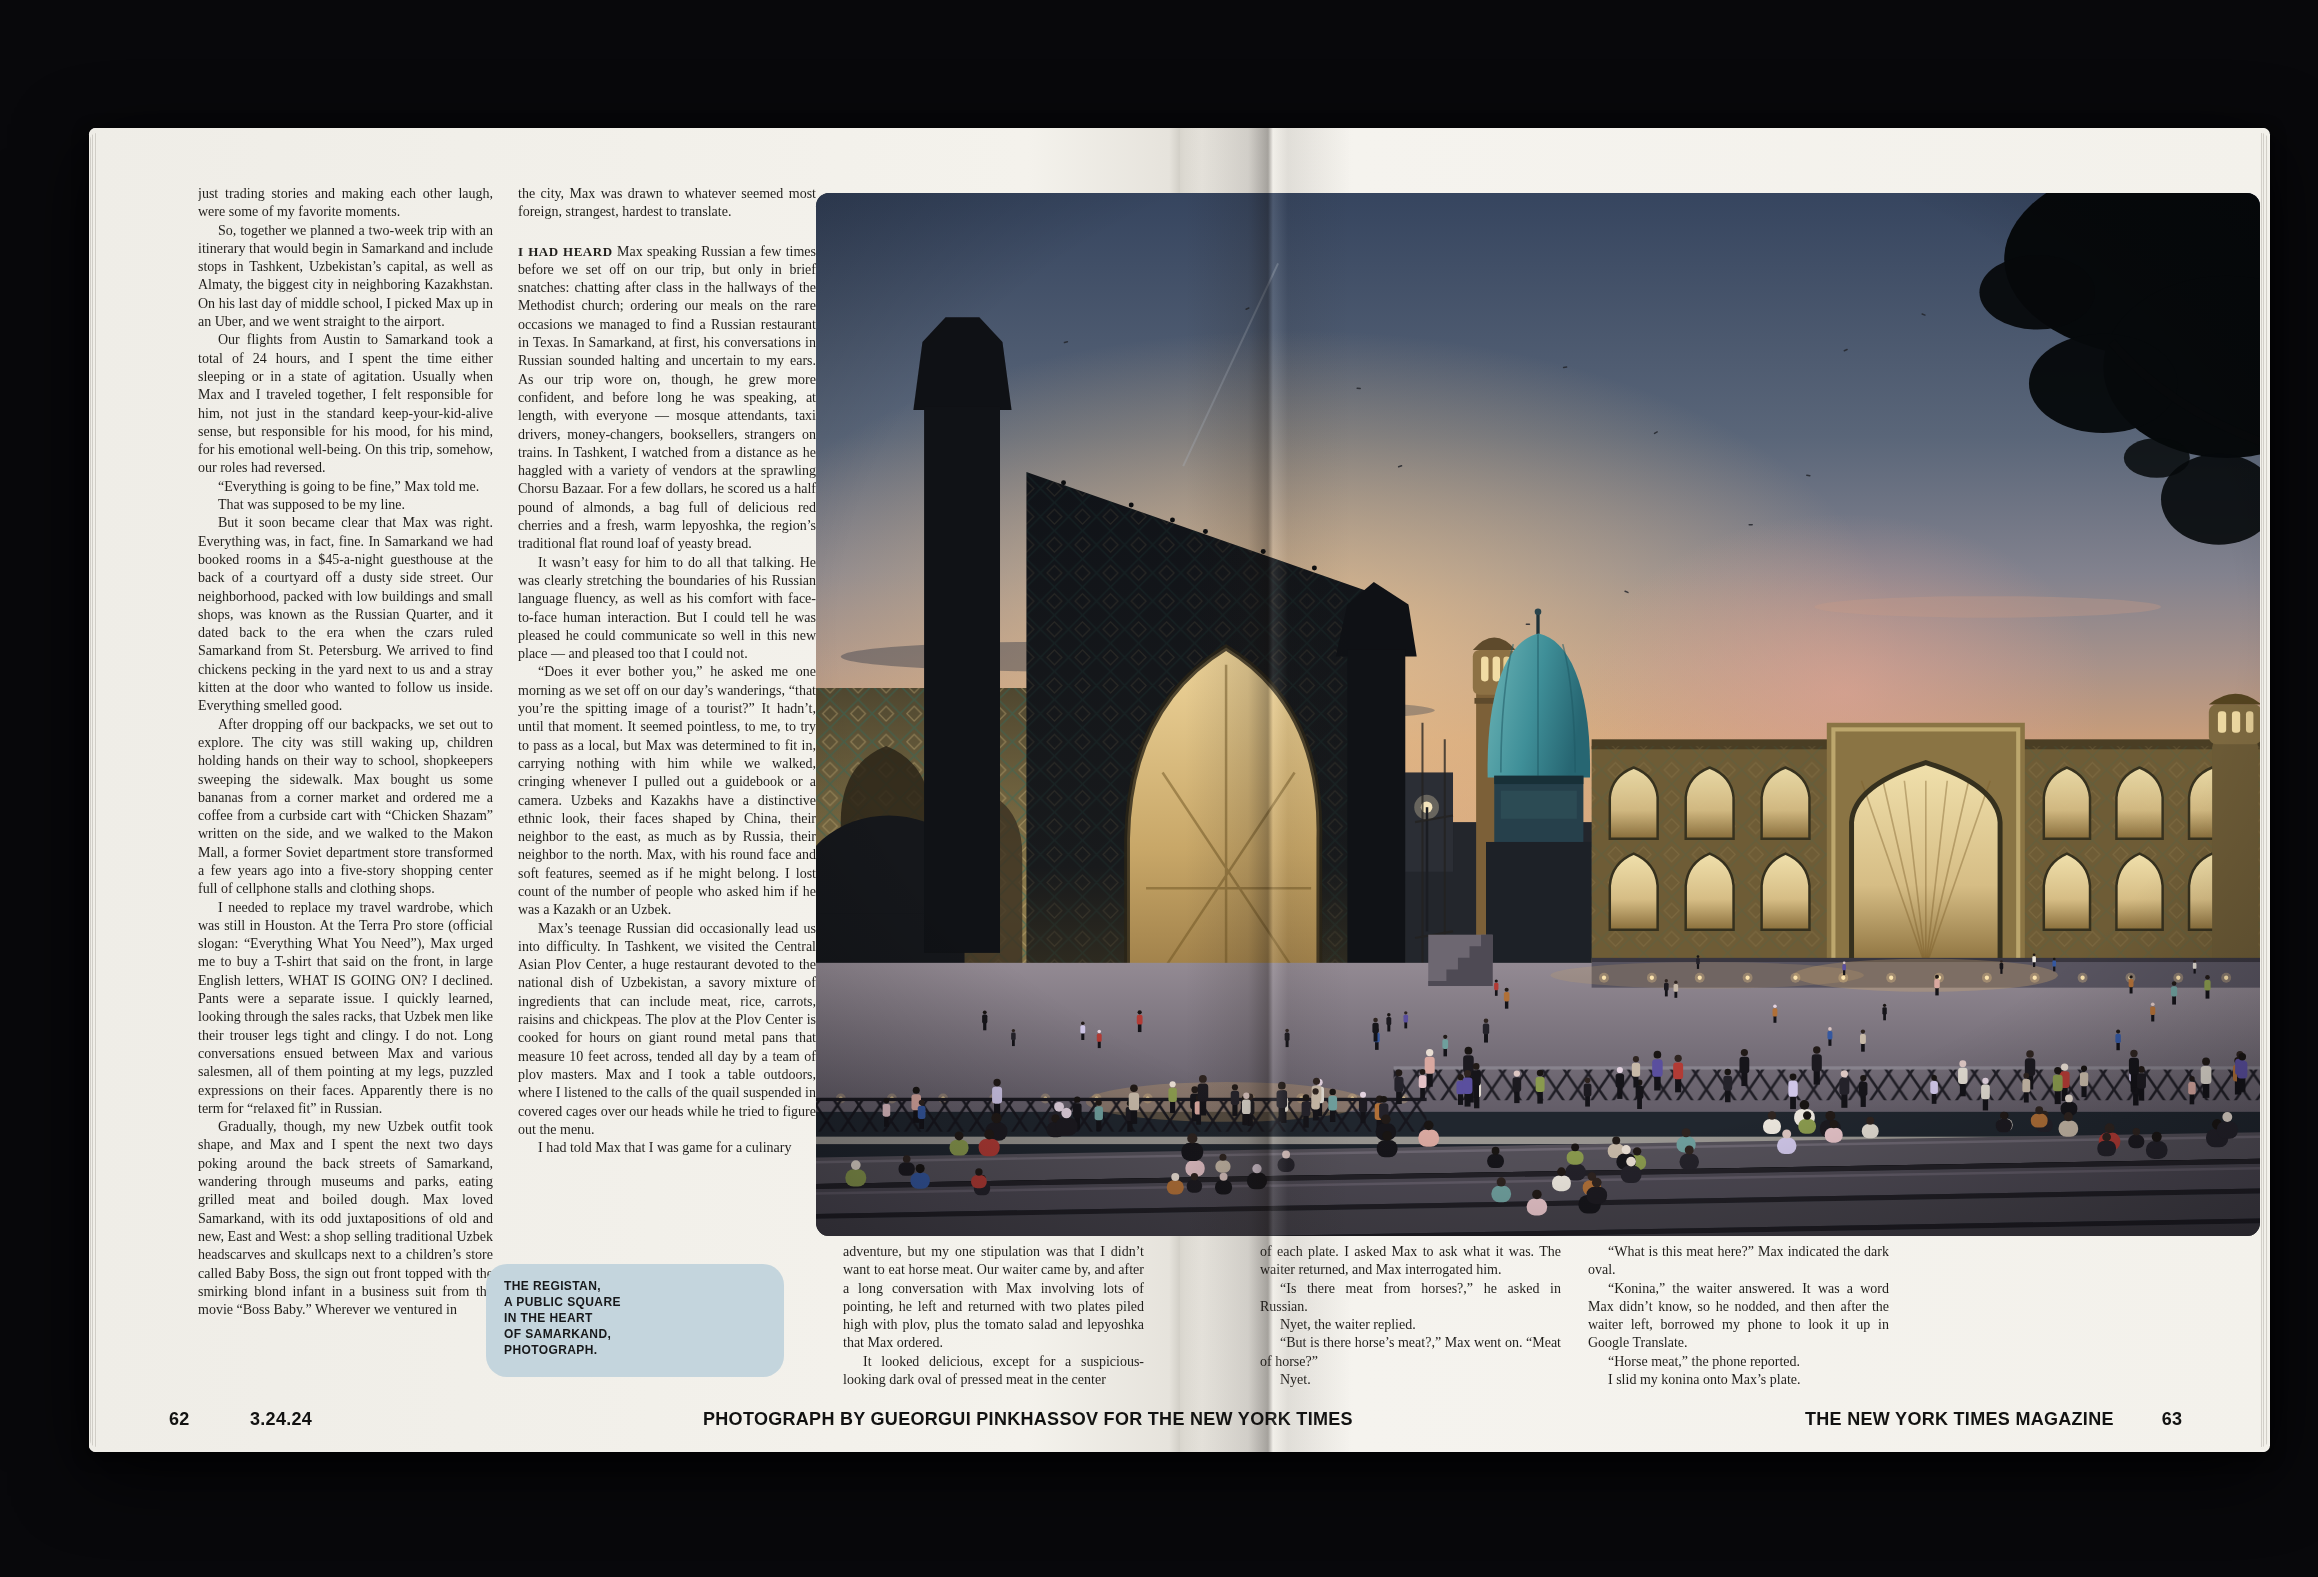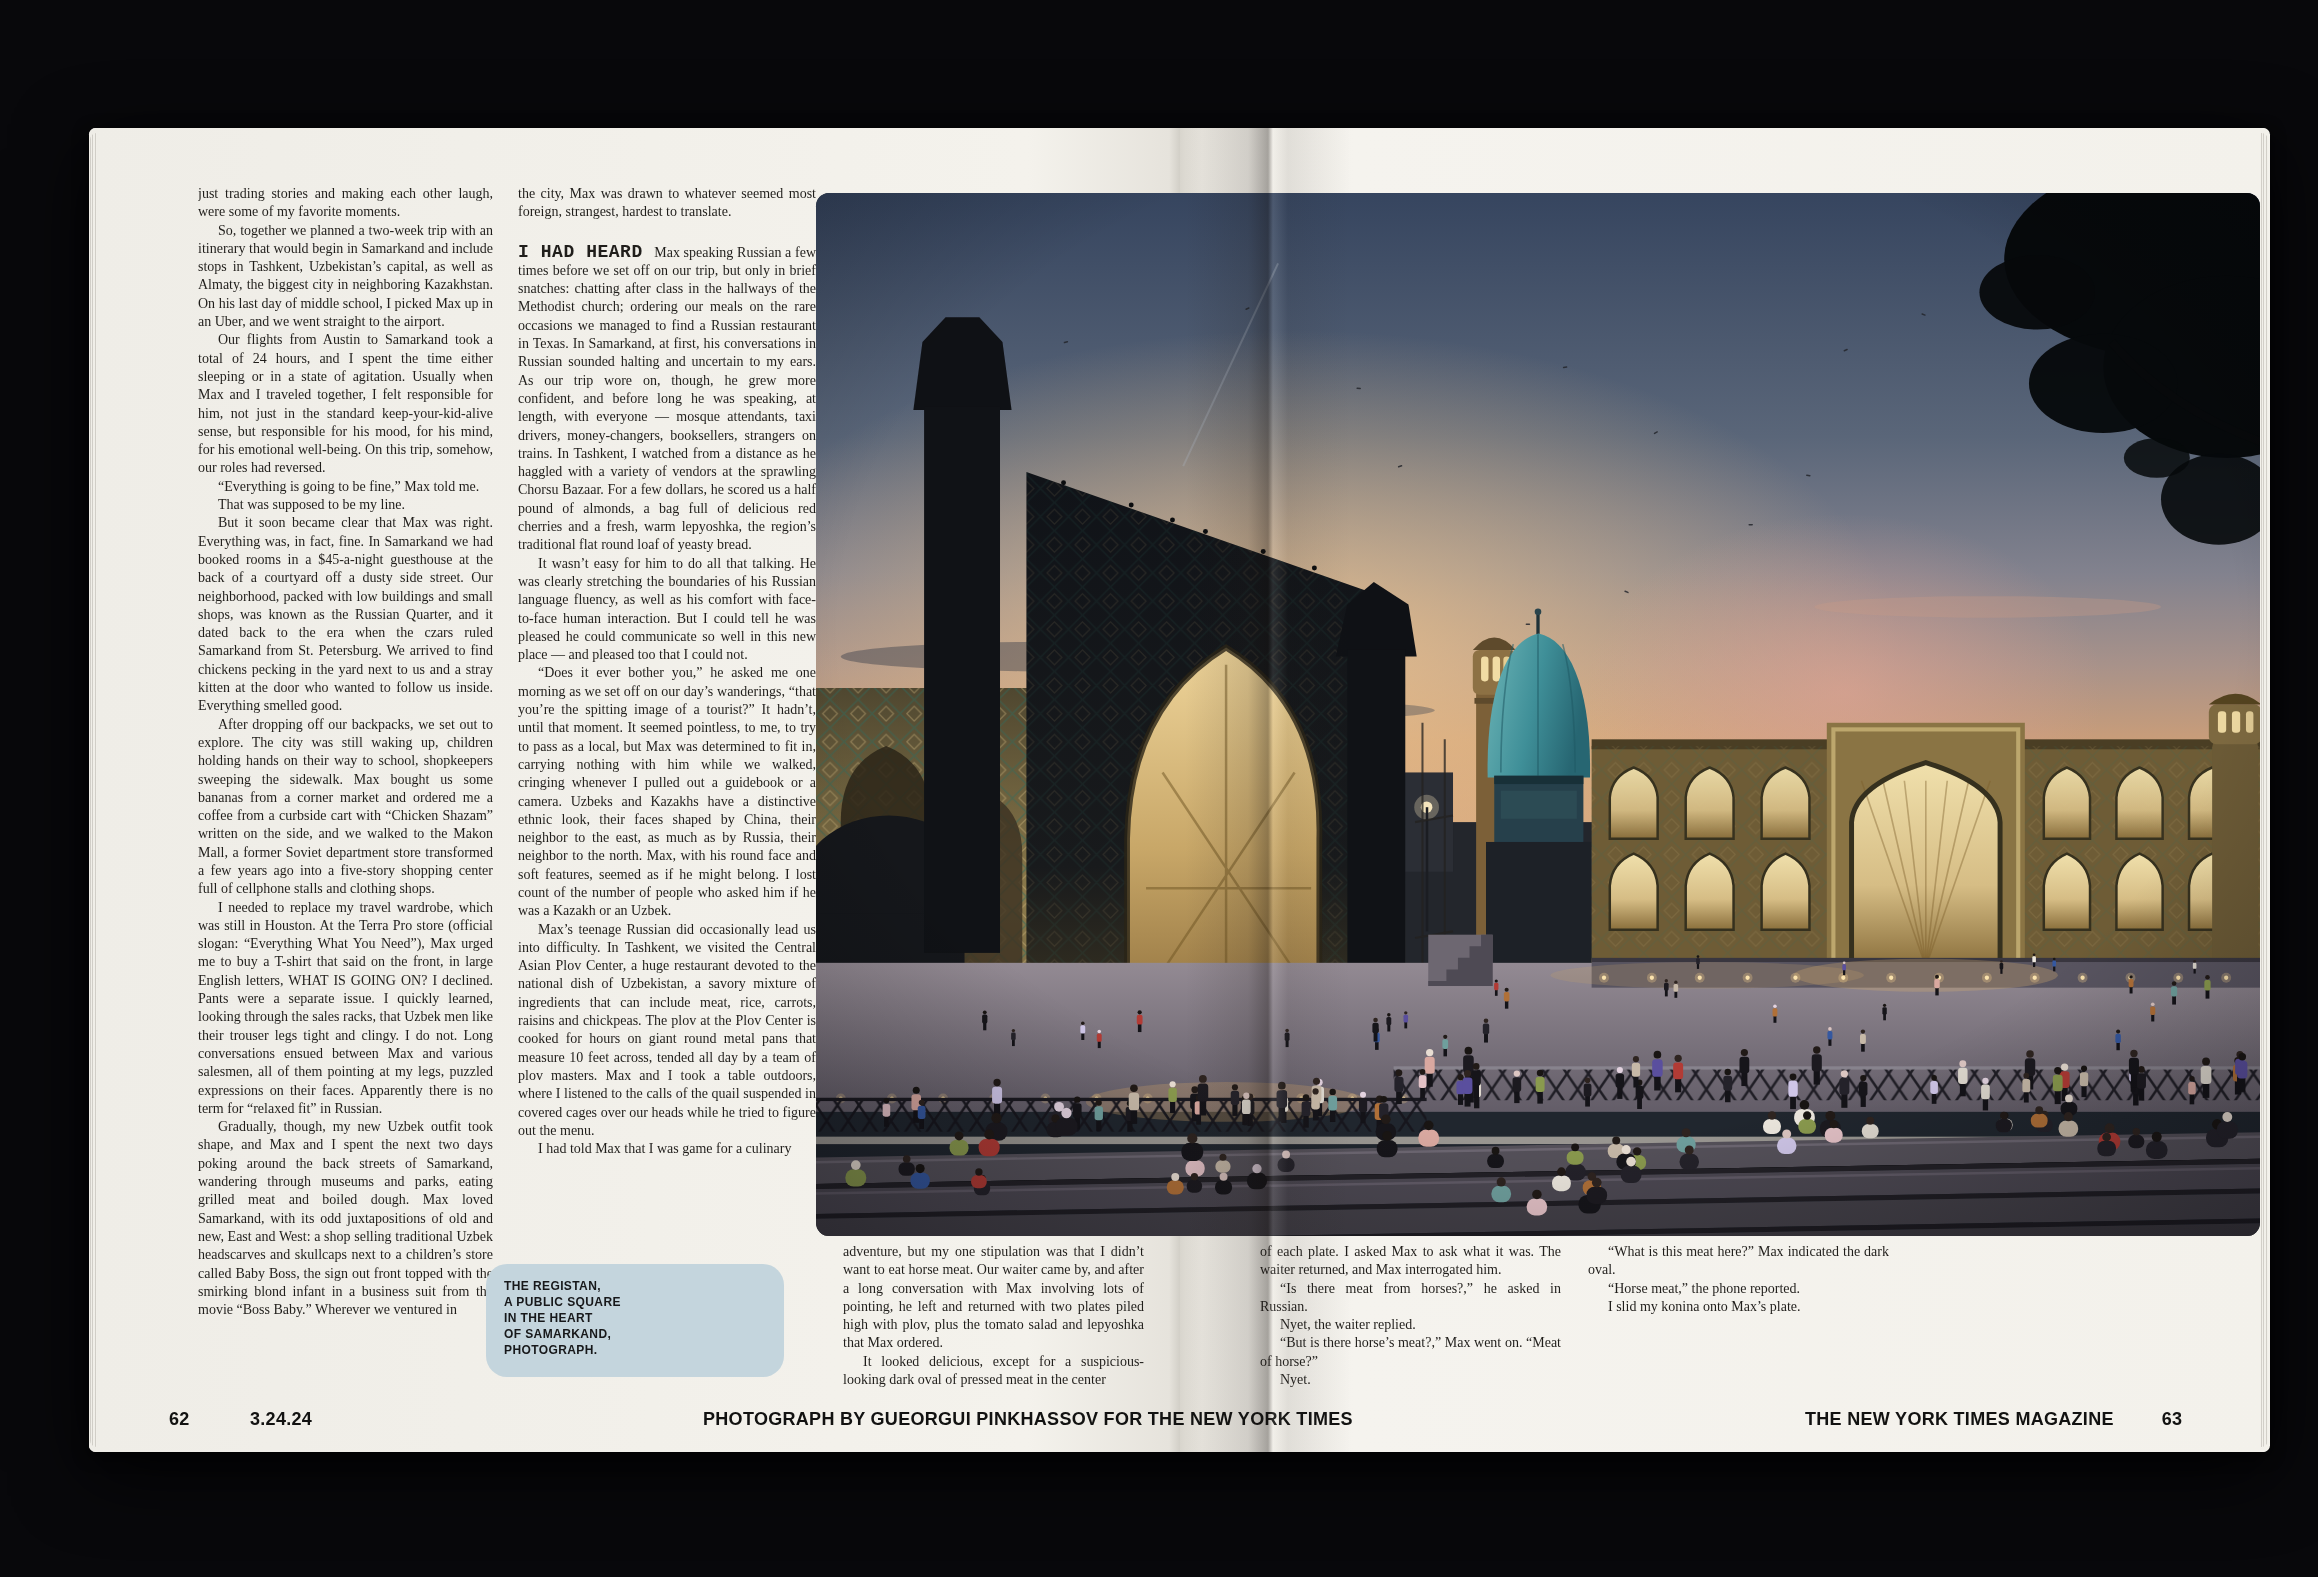--- a/index.html
+++ b/index.html
@@ -15,22 +15,22 @@
     background:repeating-linear-gradient(90deg,#c9c6bf 0 0.8px,#f1efe9 0.8px 2.5px);opacity:.8;}
   .edge-left{left:0.8px;border-radius:6.6px 0 0 6.6px;}
   .edge-right{right:0.8px;border-radius:0 6.6px 6.6px 0;}
   .gutter{position:absolute;left:1096px;top:0;width:166px;height:100%;pointer-events:none;z-index:40;
     background:linear-gradient(90deg,rgba(32,27,23,0) 0%,rgba(32,27,23,.14) 38%,rgba(22,17,14,.34) 50%,rgba(255,255,250,.10) 53%,rgba(32,27,23,.08) 62%,rgba(32,27,23,0) 100%);}
   .col{position:absolute;overflow:hidden;color:#201e1b;font-size:14px;line-height:18.3px;
        text-align:justify;hyphens:auto;margin-left:27px;-webkit-hyphens:auto;}
   .col p{margin:0;text-indent:20px;}
   .col p.noindent{text-indent:0;}
   .col p.section-break{margin-top:21px;}
-  .lead-in{font-family:Liberation Mono, monospace;font-weight:bold;
-           font-size:18px;letter-spacing:0.5px;}
+  .lead-in{font-family:Liberation Serif, serif;font-weight:bold;
+           font-size:13px;letter-spacing:0.5px;}
   .col-1{left:171px;top:185px;width:295px;height:1219px;}
   .col-2{left:492px;top:185px;width:298px;height:1073px;}
   .bcol{top:1244px;width:301px;height:164px;}
   .caption-box{position:absolute;left:487px;top:1264px;width:298px;height:113px;box-sizing:border-box;
     background:var(--caption-bg,#c4d5dd);border-radius:21px;padding:14px 18px;}
   .caption-box p{margin:0;font-family:"Liberation Sans","DejaVu Sans",sans-serif;font-weight:bold;
     font-size:12px;line-height:16px;letter-spacing:0.4px;color:#17181a;}
   .folio{position:absolute;top:1408px;font-family:"Liberation Sans","DejaVu Sans",sans-serif;
     font-weight:bold;font-size:18px;letter-spacing:0.3px;color:#121211;white-space:nowrap;}
   .photo{position:absolute;left:816px;top:194px;width:1444px;height:1043px;border-radius:13.2px;
@@ -81,20 +81,21 @@
       </div>
     <div class="col bcol" style="left:1144px;top:1115px;width:301px;height:164px;">
         <p class="noindent">of each plate. I asked Max to ask what it was. The waiter returned, and Max interrogated him.</p>
         <p>“Is there meat from horses?,” he asked in Russian.</p>
         <p>Nyet, the waiter replied.</p>
         <p>“But is there horse’s meat?,” Max went on. “Meat of horse?”</p>
         <p>Nyet.</p>
       </div>
     <div class="col bcol" style="left:1472px;top:1115px;width:301px;height:164px;">
         <p>“What is this meat here?” Max indicated the dark oval.</p>
+        <p>“Konina,” the waiter answered. It was a word Max didn’t know, so he nodded, and then after the waiter left, borrowed my phone to look it up in Google Translate.</p>
         <p>“Horse meat,” the phone reported.</p>
         <p>I slid my konina onto Max’s plate.</p>
       </div>
     <div class="col bcol" style="left:1800px;top:1115px;width:301px;height:164px;">
       </div>
 
     <div class="folio" style="left:80px;top:1281px;">62</div>
     <div class="folio" style="left:161px;top:1281px;">3.24.24</div>
     <div class="folio" style="left:614px;top:1281px;width:419px;text-align:right;">PHOTOGRAPH BY GUEORGUI PINKHASSOV FOR THE NEW YORK TIMES</div>
     <div class="folio" style="left:1716px;top:1281px;width:290px;text-align:right;">THE NEW YORK TIMES MAGAZINE</div>

